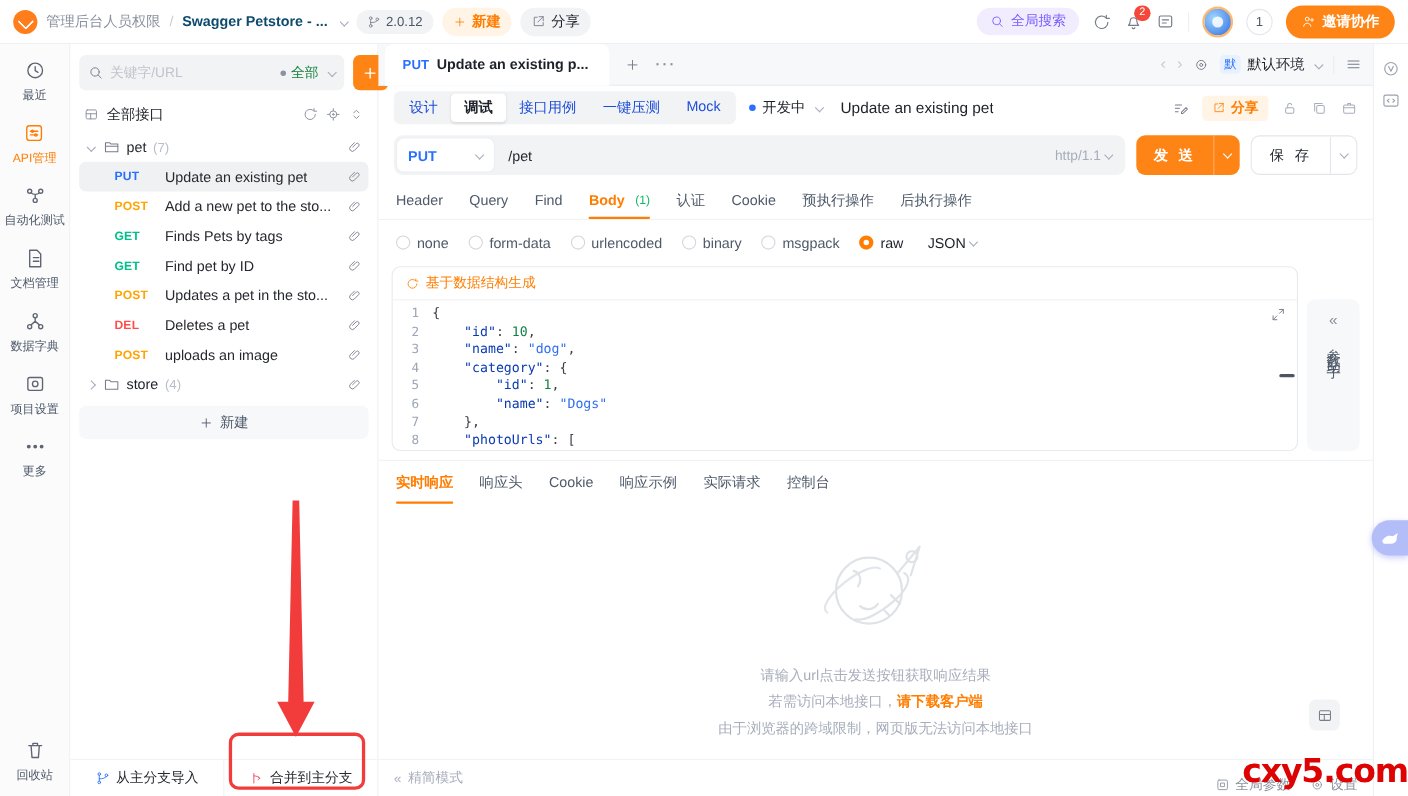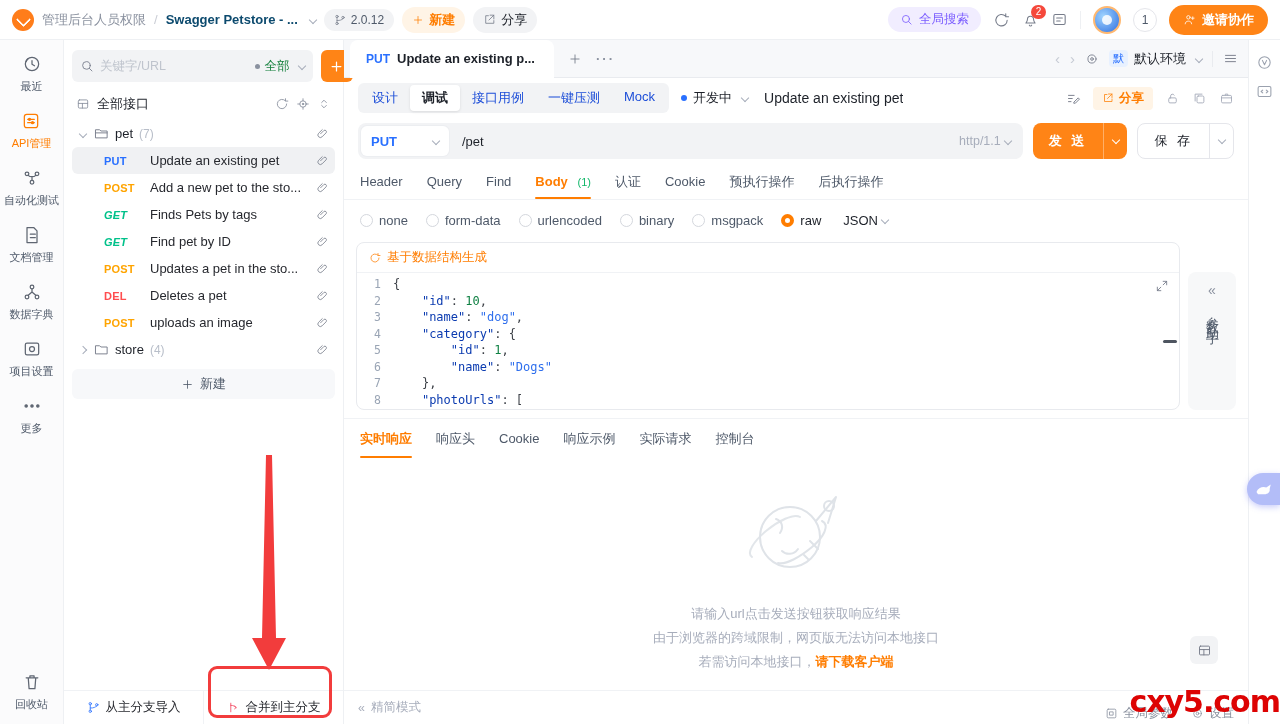--- a/index.html
+++ b/index.html
@@ -53,21 +53,21 @@
   .fdot { width:5px; height:5px; border-radius:50%; background:#8a919f; }
   .addbtn { width:32px; height:32px; flex:none; background:#ff8416; border:none; border-radius:6px; display:flex; align-items:center; justify-content:center; }
   .addbtn .ic { stroke:#fff; stroke-width:2; }
   .allapis { height:28px; display:flex; align-items:center; gap:7px; padding:0 12px; color:#1d2129; }
   .allapis .spacer { flex:1; }
   .allapis .ic { stroke:#8a919f; }
   .tree { padding:2px 8px 0; }
   .trow { height:27px; display:flex; align-items:center; gap:6px; padding:0 6px; border-radius:6px; cursor:pointer; }
   .trow.sel { background:#f0f1f3; }
   .mbadge { width:40px; font-size:11px; font-weight:700; letter-spacing:.2px; flex:none; margin-left:26px; }
-  .m-put { color:#2970ff; } .m-post { color:#ffa400; } .m-get { color:#00c18a;font-style:italic; } .m-del { color:#ff4d4f; }
+  .m-put { color:#2970ff; } .m-post { color:#ffa400; } .m-get { color:#00c18a; } .m-del { color:#ff4d4f; }
   .tname { flex:1; white-space:nowrap; overflow:hidden; text-overflow:ellipsis; color:#26282e; }
   .fname { color:#1d2129; font-weight:500; }
   .fcount { color:#b8bec9; font-size:12px; }
   .clip { flex:none; }
   .newbtn { margin:6px 8px 0; height:30px; background:#f7f8fa; border-radius:6px; display:flex; align-items:center; justify-content:center; gap:6px; color:#4e5969; cursor:pointer; }
   .newbtn .ic { stroke:#4e5969; }
   .exp-fill { flex:1; }
   .branchbar { height:34px; border-top:1px solid #f0f2f5; display:flex; align-items:stretch; }
   .branchbtn { flex:1; display:flex; align-items:center; justify-content:center; gap:6px; font-size:12.5px; color:#26282e; cursor:pointer; }
   .branchbtn + .branchbtn { border-left:1px solid #f0f2f5; }
@@ -658,22 +658,22 @@
         <circle cx="58" cy="52" r="30"></circle>
         <path d="M20 72c-6-4 2-16 14-26s28-18 34-14" opacity=".9"></path>
         <path d="M90 36c8 4 2 16-10 26S54 80 46 78"></path>
         <path d="M44 34c6 2 8 8 4 14M66 64c-4 6-12 6-16 2"></path>
         <path d="M84 36L104 12l-8 26"></path>
         <circle cx="97" cy="21" r="5"></circle>
         <path d="M78 56l8 8M72 70l4 4"></path>
       </svg>
       <div class="emptylines">
         <div>请输入url点击发送按钮获取响应结果</div>
+        <div><span>若需访问本地接口，</span><span class="dllink">请下载客户端</span></div>
         <div>由于浏览器的跨域限制，网页版无法访问本地接口</div>
-        <div><span>若需访问本地接口，</span><span class="dllink">请下载客户端</span></div>
       </div>
       <div class="layoutbtn">
         <svg class="ic" width="15" height="15" viewBox="0 0 24 24">
             <rect x="4" y="5" width="16" height="14" rx="1.5"></rect>
             <path d="M4 10.5h16M11 10.5V19"></path>
           </svg>
       </div>
     </div>
 
     <div class="mainfooter">

